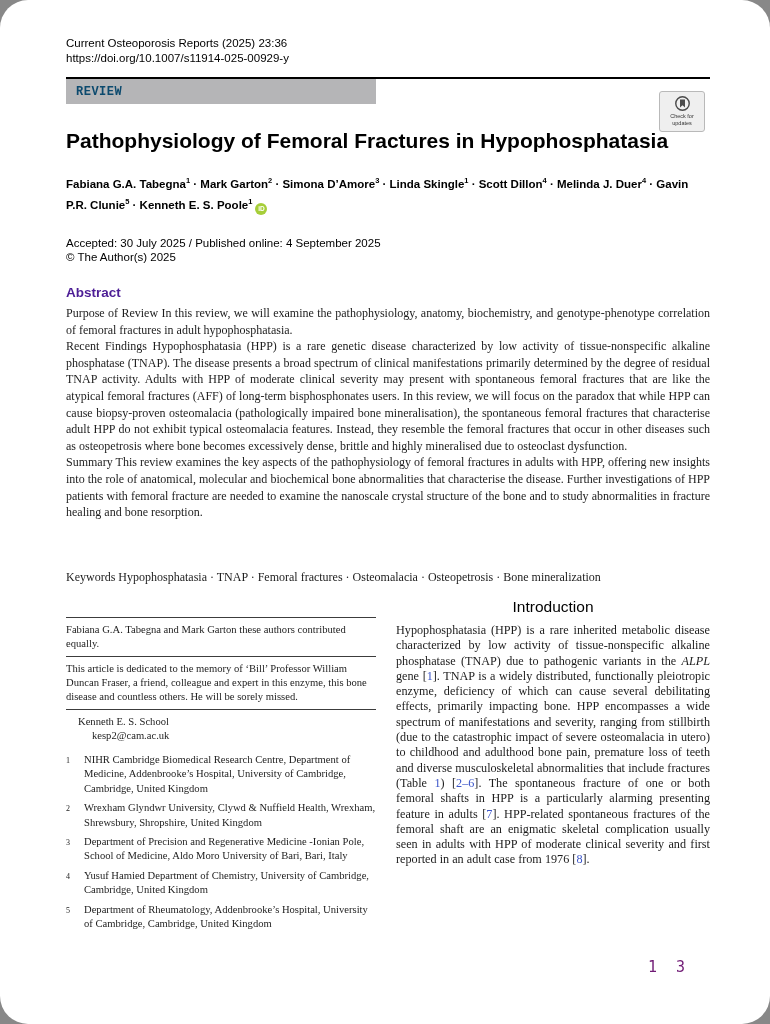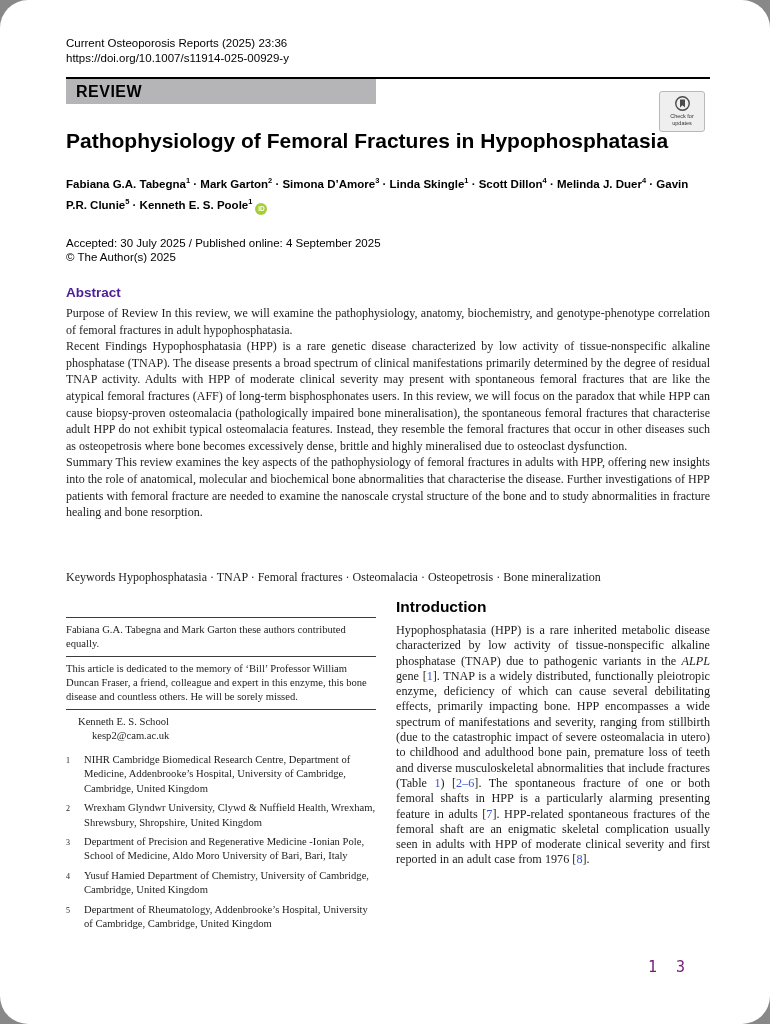--- a/index.html
+++ b/index.html
@@ -7,21 +7,21 @@
   .page{
     position:relative; width:770px; height:1024px; background:#ffffff;
     margin:0 auto; overflow:hidden;
     font-family:"Liberation Serif", serif; color:#1c1c1c;border-radius:28px;
   }
   
   .jheader{ position:absolute; left:66px; top:36px; font-family:"Liberation Sans",sans-serif; font-size:11.5px; line-height:14.5px; color:#000; }
   .jheader .doi{ color:#000; text-decoration:none; }
   .toprule{ position:absolute; left:66px; top:77px; width:644px; height:2px; background:#000; }
   .review-bar{ position:absolute; left:66px; top:79px; width:310px; height:25px; background:#b5b5b7; display:flex; align-items:center; padding-left:10px; }
-  .review-bar span{ font-family:Liberation Sans, sans-serif; font-weight:700; font-size:16px; letter-spacing:.5px; color:#000000; }
+  .review-bar span{ font-family:Liberation Mono, monospace; font-weight:700; font-size:12px; letter-spacing:.5px; color:#0c4a6e; }
   
   .crossmark{ position:absolute; left:659px; top:91px; width:46px; height:41px; background:#efefef; border:1px solid #b9b9b9; border-radius:3px; display:flex; flex-direction:column; align-items:center; padding-top:3px; cursor:pointer; }
   .crossmark svg{ width:17px; height:17px; }
   .crossmark .cmtext{ font-family:"Liberation Sans",sans-serif; font-size:5.5px; line-height:6.5px; color:#333; text-align:center; margin-top:1px; }
   
   .title{ position:absolute; left:66px; top:128px; width:644px; font-family:"Liberation Sans",sans-serif; font-weight:700; font-size:21px; line-height:26px; color:#000; }
   .authors{ position:absolute; left:66px; top:172px; width:644px; font-family:"Liberation Sans",sans-serif; font-weight:700; font-size:11.5px; line-height:17px; color:#000; }
   .authors .sup{ vertical-align:super; font-size:7.5px; font-weight:700; }
   .orcid{ display:inline-block; width:12px; height:12px; border-radius:50%; background:#a6ce39; color:#fff; font-family:"Liberation Sans",sans-serif; font-weight:700; font-size:6.5px; line-height:12px; text-align:center; vertical-align:-2px; margin-left:3px; cursor:pointer; }
   .accepted{ position:absolute; left:66px; top:236px; font-family:"Liberation Sans",sans-serif; font-size:11.5px; line-height:14px; color:#000; }
@@ -32,21 +32,21 @@
   
   .leftcol{ position:absolute; left:66px; top:612px; width:310px; font-size:10.6px; line-height:14px; }
   .leftcol hr{ border:none; border-top:1px solid #3c3c3c; margin:5px 0 5px 0; }
   .leftcol p{ margin:2px 0 4px 0; }
   .corr-name{ padding-left:12px; }
   .corr-email{ padding-left:26px; color:#1c1c1c; text-decoration:none; display:block; }
   .affils{ margin-top:10px; }
   .affil{ display:flex; margin-bottom:5px; line-height:14.4px; }
   .affil .num{ width:18px; flex:0 0 18px; font-size:8px; vertical-align:super; padding-top:1px; }
   .rightcol{ position:absolute; left:396px; top:598px; width:314px; }
-  .intro-head{ font-family:"Liberation Sans",sans-serif; font-weight:700; font-size:15.5px; color:#000; margin-bottom:7px; }
+  .intro-head{ font-family:"Liberation Sans",sans-serif; font-weight:400; font-size:15.5px; color:#000; margin-bottom:7px;text-align:center; }
   .intro-body{ font-size:12.2px; line-height:15.3px; text-align:justify; }
   .intro-body .it{ font-style:italic;margin-top:8px; }
   .ref{ color:#3b55c9; cursor:pointer; }
   
   .pagemarker{ position:absolute; left:648px; top:958px; font-family:"DejaVu Sans Mono",monospace; font-size:15px; letter-spacing:5px; color:#701a75; }
 </style>
 </head>
 <body>
 
 <div class="page">

